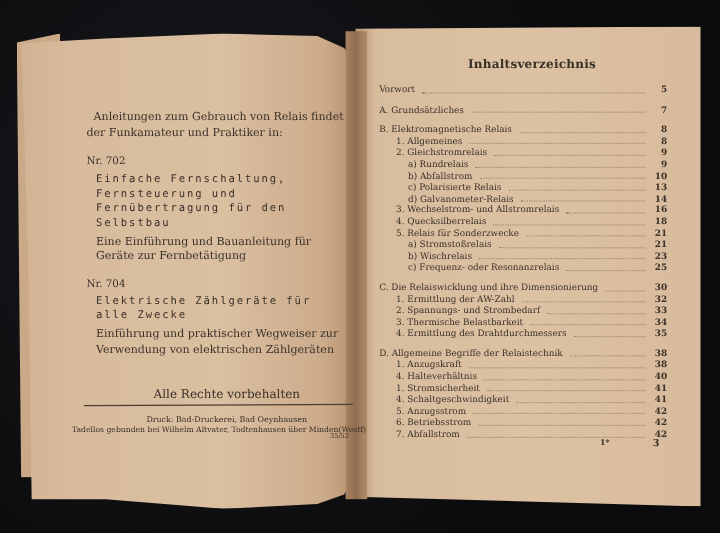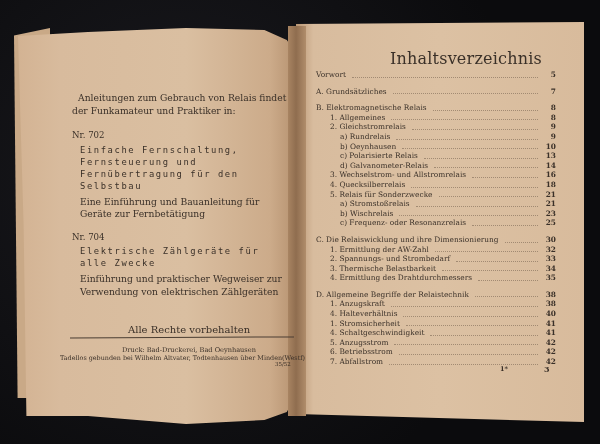--- a/index.html
+++ b/index.html
@@ -39,21 +39,21 @@
   .spaced { letter-spacing: 1.6px; font-family: "DejaVu Sans Mono", monospace; font-size: 8.8px; line-height: 12px; margin: 2px 0 4px 8px; }
   .desc { margin: 0 0 10px 8px; }
   .block { margin-bottom: 8px; }
   .rights { position: absolute; left: 128px; top: 324px; font-size: 10px; }
   .rule { position: absolute; left: 70px; top: 337px; width: 224px; height: 1px; background: #4a3d32; transform: rotate(-0.3deg); }
   .print1 { position: absolute; left: 122px; top: 346px; font-size: 6.6px; }
   .print2 { position: absolute; left: 60px; top: 354px; font-size: 6.4px; white-space: nowrap; }
   .print3 { position: absolute; left: 275px; top: 361px; font-size: 5.5px; }
 
   
-  .toc-title { position: absolute; left: 390px; top: 49px; font-size: 16px; letter-spacing: 0.2px; }
+  .toc-title { position: absolute; left: 390px; top: 49px; font-size: 10px; letter-spacing: 0.2px; font-weight: bold; }
   .toc { position: absolute; left: 316px; top: 70px; width: 240px; font-size: 7.4px; }
   .toc-row { position: relative; display: flex; align-items: flex-end; height: 9.6px; line-height: 9.6px; }
   .toc-row .lbl { white-space: nowrap; padding-right: 4px; }
   .toc-row .dots { flex: 1; border-bottom: 1px dotted #8a7560; margin: 0 4px 2px 2px; opacity: 0.7; }
   .toc-row .pg { width: 14px; text-align: right; font-weight: bold; }
   .gap { height: 7px; }
   .lv1 .lbl { padding-left: 0; }
   .lv2 .lbl { padding-left: 14px; }
   .lv3 .lbl { padding-left: 24px; }
   .folio-l { position: absolute; left: 500px; top: 365px; font-size: 6.5px; font-weight: bold; }
@@ -118,21 +118,21 @@
         <span class="lbl">2. Gleichstromrelais</span>
         <span class="dots"></span>
         <span class="pg">9</span>
       </div>
       <div class="toc-row lv3">
         <span class="lbl">a) Rundrelais</span>
         <span class="dots"></span>
         <span class="pg">9</span>
       </div>
       <div class="toc-row lv3">
-        <span class="lbl">b) Oeynhausen</span>
+        <span class="lbl">b) Abfallstrom</span>
         <span class="dots"></span>
         <span class="pg">10</span>
       </div>
       <div class="toc-row lv3">
         <span class="lbl">c) Polarisierte Relais</span>
         <span class="dots"></span>
         <span class="pg">13</span>
       </div>
       <div class="toc-row lv3">
         <span class="lbl">d) Galvanometer-Relais</span>

